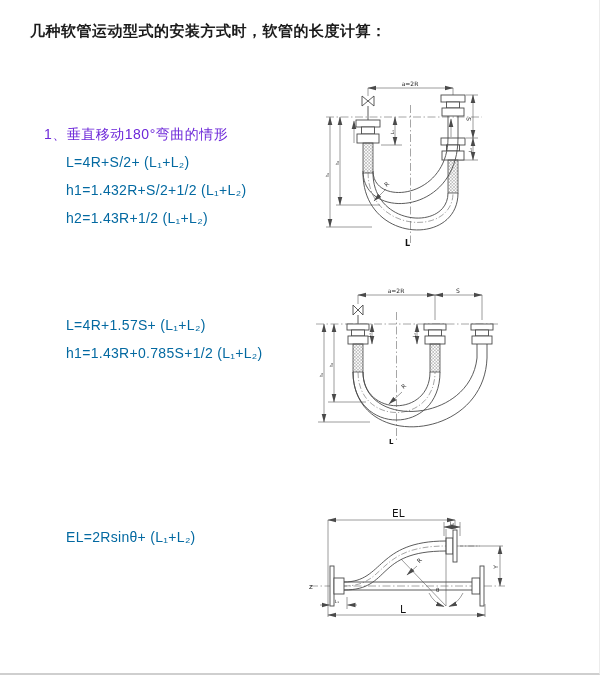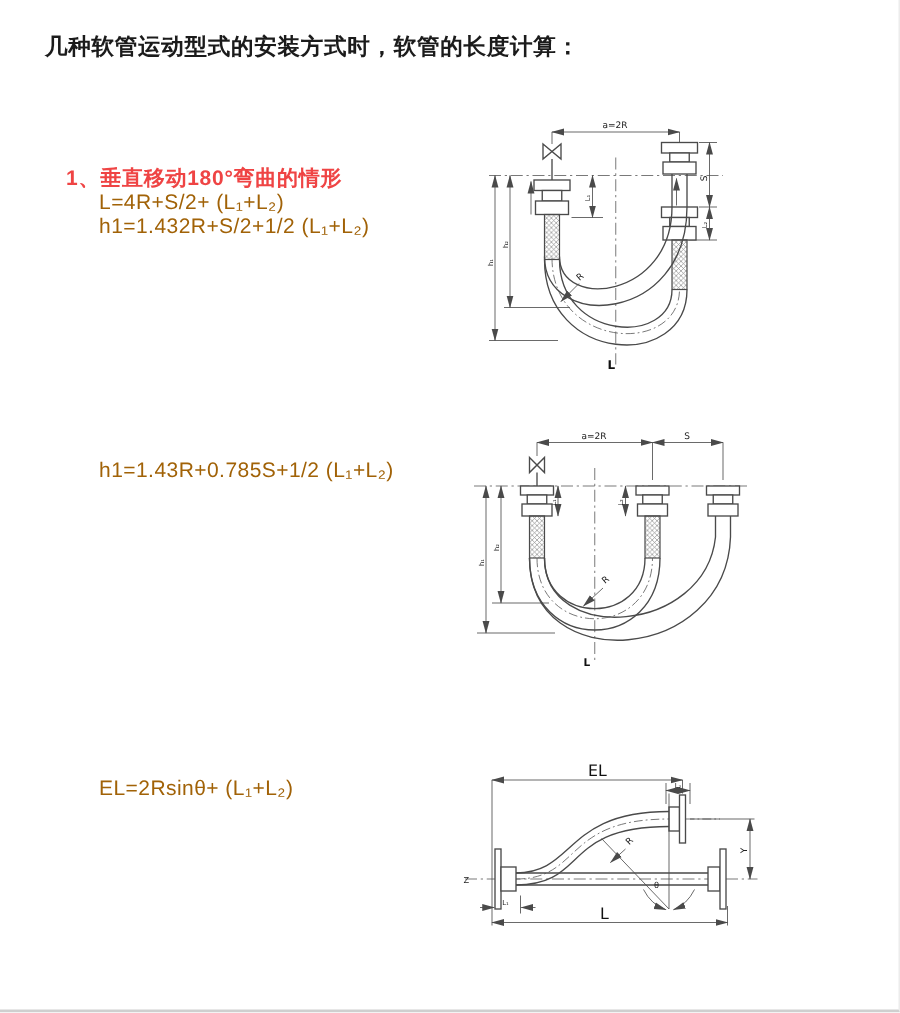--- a/index.html
+++ b/index.html
@@ -6,22 +6,22 @@
   .page{
     position:relative;width:600px;height:675px;background:#ffffff;overflow:hidden;
     font-family:"Liberation Sans","DejaVu Sans",sans-serif;color:#1a1a1a;
     border-bottom:2px solid #cfcfcf;border-right:1px solid #ececec;box-sizing:border-box;padding-left:12px;
   }
   .title{
     position:absolute;left:30px;top:22px;font-size:15px;font-weight:600;
     letter-spacing:0.5px;color:#1b1b1b;white-space:nowrap;
   }
   .sec{position:absolute;left:44px;}
-  .sec-heading{font-size:14px;font-weight:700;color:#ef4444;line-height:16px;letter-spacing:0.5px;white-space:nowrap;}
-  .formula{font-size:14px;line-height:16px;margin-top:0;margin-left:22px;color:#a16207;white-space:nowrap;letter-spacing:0.3px;}
+  .sec-heading{font-size:14px;font-weight:400;color:#6d28d9;line-height:16px;letter-spacing:0.5px;white-space:nowrap;margin-top:16px;}
+  .formula{font-size:14px;line-height:16px;margin-top:12px;margin-left:22px;color:#0369a1;white-space:nowrap;letter-spacing:0.3px;}
   #sec1{top:110px;} #sec2{top:305px;} #sec3{top:517px;}
   .dia{position:absolute;}
   #dia1{left:310px;top:75px;} #dia2{left:310px;top:280px;} #dia3{left:300px;top:500px;}
   
   .ln{fill:none;stroke:#4a4a4a;stroke-width:0.9;}
   .thin{fill:none;stroke:#4a4a4a;stroke-width:0.55;}
   .dim{fill:none;stroke:#4a4a4a;stroke-width:0.55;}
   .cl{fill:none;stroke:#5c5c5c;stroke-width:0.55;stroke-dasharray:8 2.5 1.5 2.5;}
   .cl2{fill:none;stroke:#5c5c5c;stroke-width:0.55;stroke-dasharray:6 2 1.2 2;}
   .braid{fill:url(#hatch);stroke:#4a4a4a;stroke-width:0.8;}
@@ -35,23 +35,25 @@
 <body>
 
 <div class="page">
 
   <div class="title">几种软管运动型式的安装方式时，软管的长度计算：</div>
 
   <section class="sec" id="sec1">
     <div class="sec-heading">1、垂直移动180°弯曲的情形</div>
     <div class="formula">L=4R+S/2+ (L₁+L₂)</div>
     <div class="formula">h1=1.432R+S/2+1/2 (L₁+L₂)</div>
+    <div class="formula">h2=1.43R+1/2 (L₁+L₂)</div>
   </section>
 
   <section class="sec" id="sec2">
+    <div class="formula">L=4R+1.57S+ (L₁+L₂)</div>
     <div class="formula">h1=1.43R+0.785S+1/2 (L₁+L₂)</div>
   </section>
 
   <section class="sec" id="sec3">
     <div class="formula">EL=2Rsinθ+ (L₁+L₂)</div>
   </section>
 
   <svg class="dia" id="dia1" width="200" height="180" viewBox="0 0 200 180">
     <defs>
       <pattern id="hatch" width="3.2" height="3.2" patternUnits="userSpaceOnUse">

